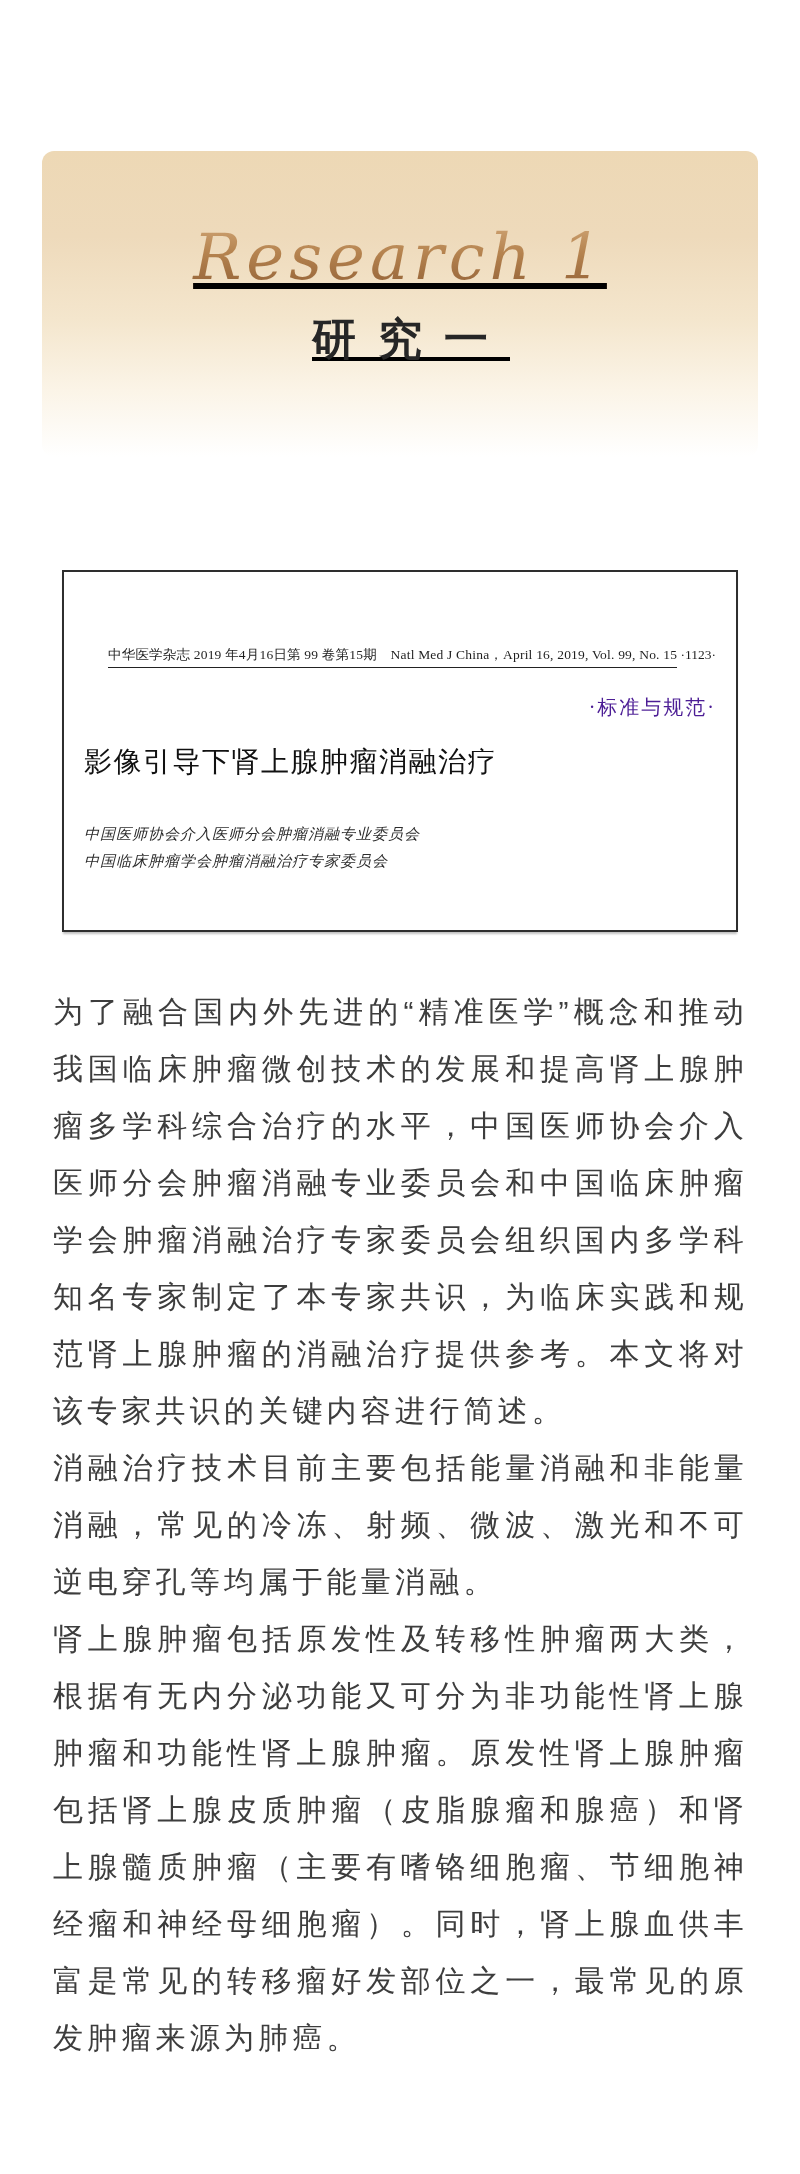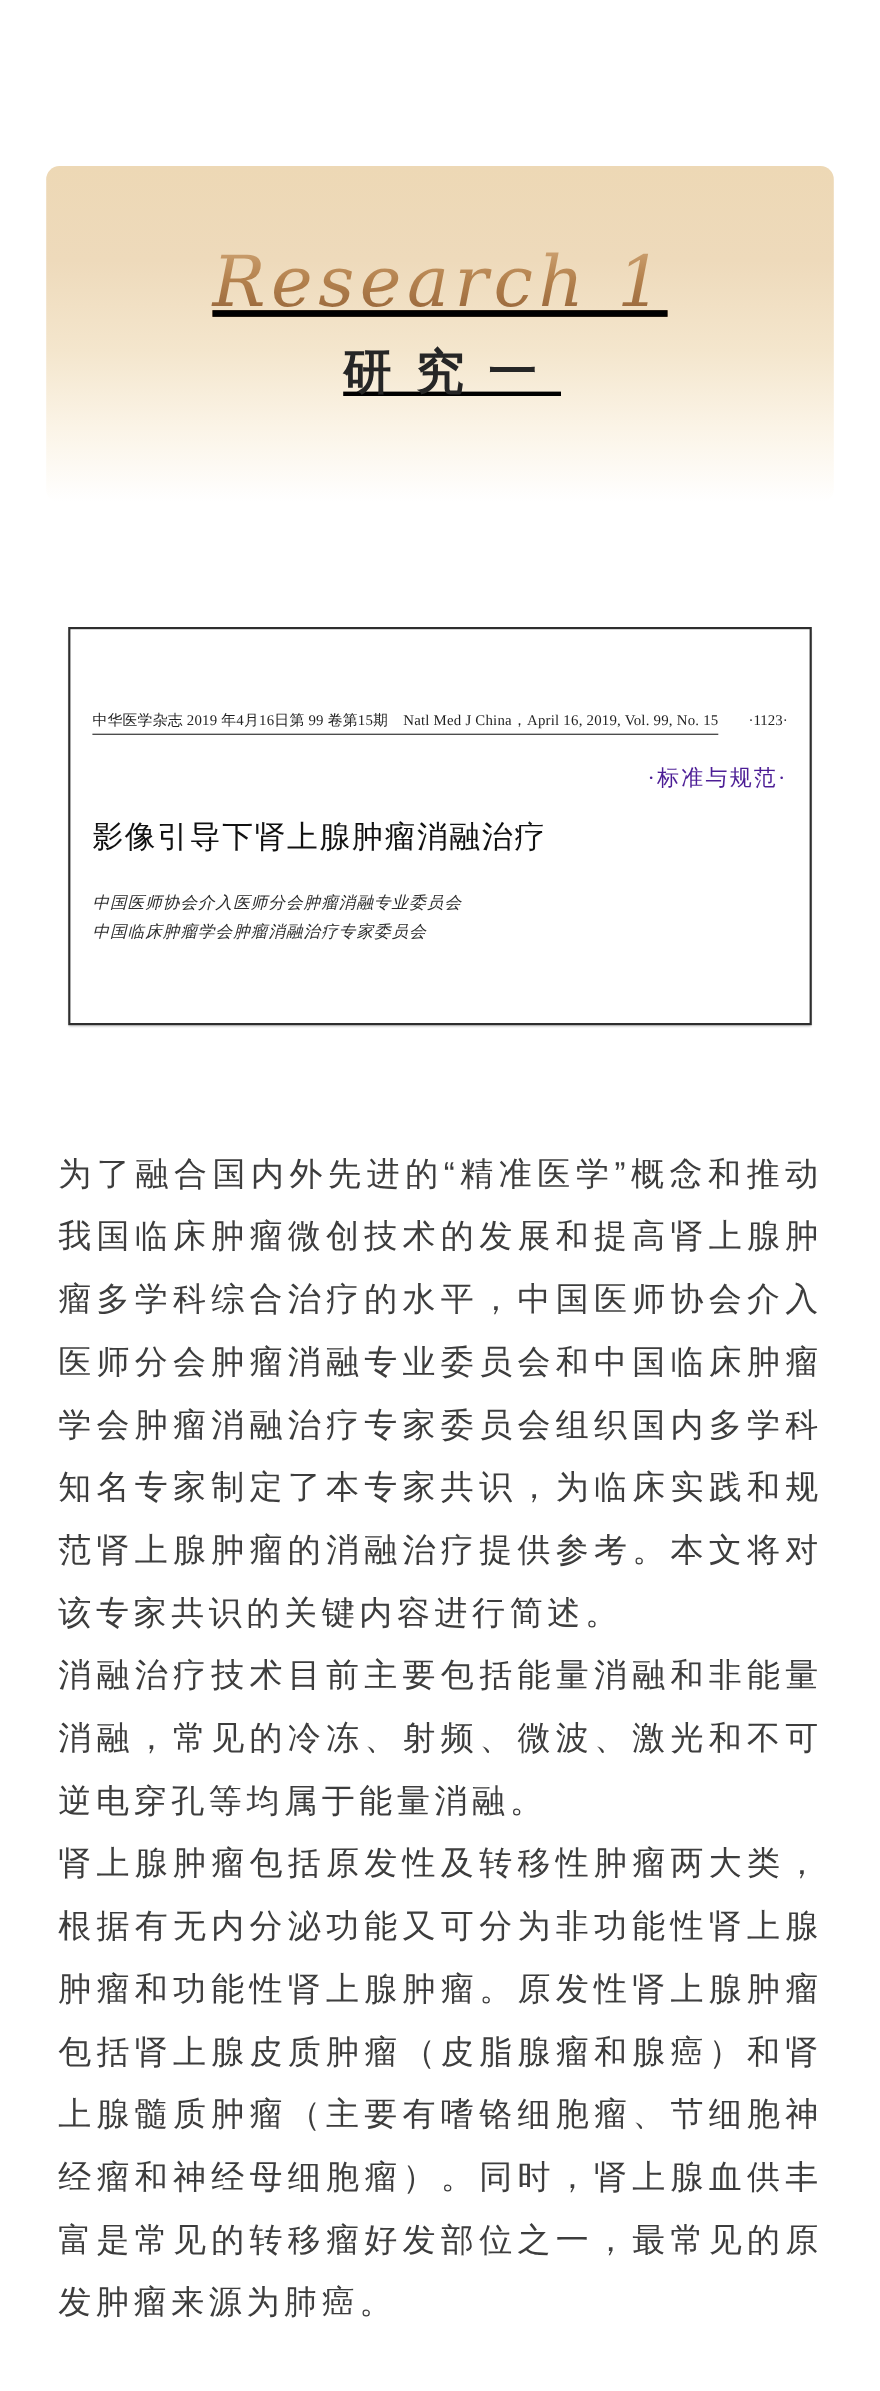--- a/index.html
+++ b/index.html
@@ -67,20 +67,21 @@
     font-family: "Liberation Serif", "DejaVu Serif", serif;
     color: #1c1c1c;
   }
   .citation-row {
     margin-top: 74px;
     display: flex;
     justify-content: space-between;
     align-items: baseline;
     font-size: 13.5px;
     color: #1f1f1f;
+    margin-left: 24px;
   }
   .citation {
     border-bottom: 1px solid #222;
     padding-bottom: 3px;
     letter-spacing: 0.2px;
     white-space: nowrap;
   }
   .page-no { white-space: nowrap; }
   .section-label {
     margin-top: 26px;
@@ -90,33 +91,33 @@
     color: #4c1d95;
   }
   .paper-title {
     margin-top: 20px;
     font-size: 28px;
     line-height: 41px;
     letter-spacing: 1.5px;
     color: #111;
   }
   .paper-authors {
-    margin-top: 26px;
+    margin-top: 39px;
     font-size: 15px;
     font-style: italic;
     line-height: 27px;
     letter-spacing: 1px;
     color: #2b2b2b;
   }
 
   
   .article-body {
     position: absolute;
     left: 53px;
-    top: 1039px;
+    top: 983px;
     width: 695px;
     font-size: 30px;
     line-height: 57px;
     letter-spacing: 4.2px;
     text-align: justify;
     color: #3d3d3d;
   }
   .article-body p {
     margin: 0;
     padding: 0;

